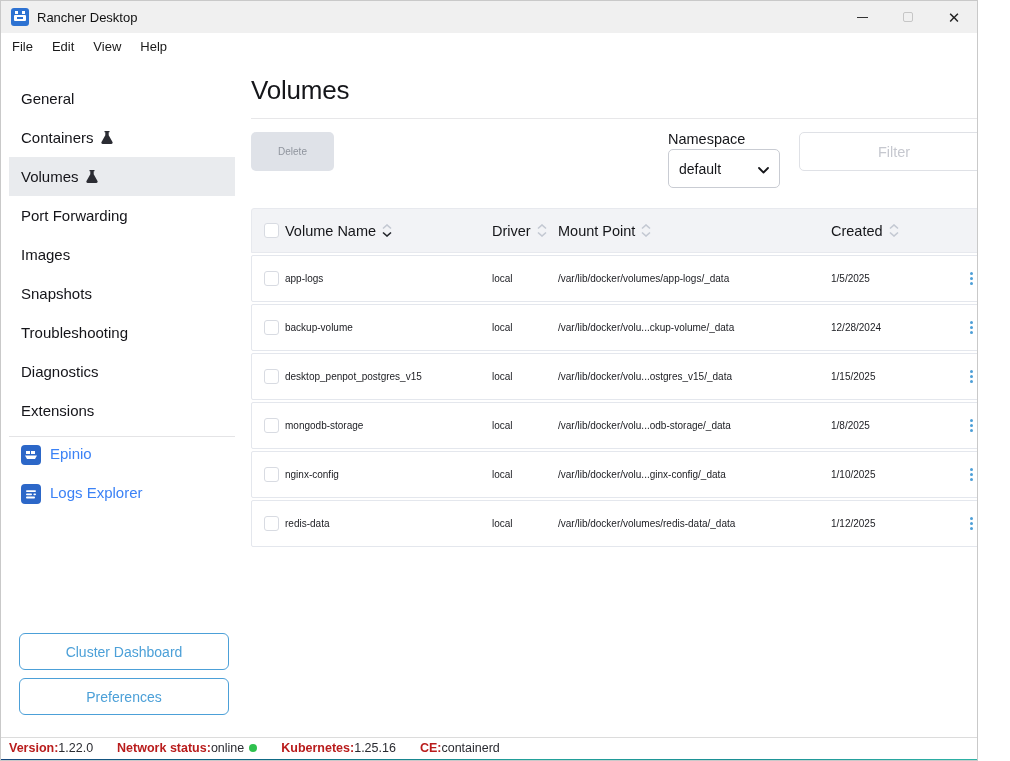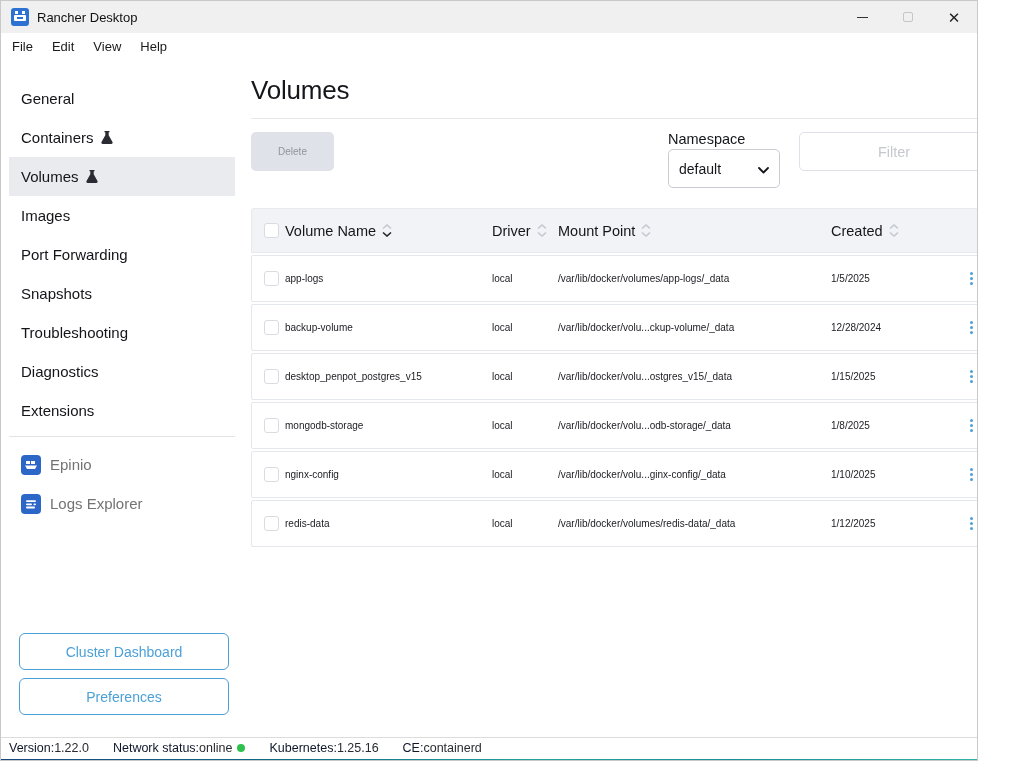--- a/index.html
+++ b/index.html
@@ -26,30 +26,30 @@
   .menu-item { font-size:13px; color:#1a1a1a; margin-right:13px; padding:2px 3px; }
 
   
   .sidebar { position:absolute; top:58px; left:8px; width:233px; height:678px; background:#fff; border-right:1px solid #e4e4e6; }
   .nav { padding-top:20px; }
   .nav-item { height:39px; display:flex; align-items:center; padding-left:12px; font-size:15px; color:#141419; }
   .nav-item.selected { background:#e9ebee; }
   .flask { margin-left:7px; display:inline-flex; }
   .sidebar-divider { border-top:1px solid #e4e4e6; margin-top:6px; }
   .ext-list { padding-top:8px; }
-  .ext-item { height:39px; display:flex; align-items:center; padding-left:12px; font-size:15px; color:#737373; }
+  .ext-item { height:39px; display:flex; padding-left:12px; font-size:15px; color:#3b82f6; }
   .ext-icon { width:20px; height:20px; border-radius:4px; background:#2c67c8; margin-right:9px; display:flex; align-items:center; justify-content:center; flex:0 0 auto; }
   .side-btn { position:absolute; left:10px; width:210px; height:37px; background:#fff; border:1px solid #4ca0d8; border-radius:6px; color:#4ca0d8; font-size:14px; display:flex; align-items:center; justify-content:center; font-family:"Liberation Sans", sans-serif; }
   .side-btn.dashboard { top:574px; }
   .side-btn.prefs { top:619px; }
 
   
   .statusbar { position:absolute; top:736px; left:0; width:100%; height:21px; background:#fff; border-top:1px solid #dcdcdc; display:flex; align-items:center; padding-left:8px; font-size:12.5px; }
   .status-group { display:flex; align-items:center; margin-right:24px; }
-  .status-group b { font-weight:400; color:#0f172a; }
+  .status-group b { font-weight:700; color:#b91c1c; }
   .status-group span { color:#2a2b31; }
   .dot-online { width:8px; height:8px; border-radius:50%; background:#2fc14e; margin-left:5px; }
   .bottom-strip { position:absolute; top:758px; left:0; width:100%; height:3px;
     background:linear-gradient(90deg,#16467d 0%,#0f6d86 30%,#23a39b 55%,#1b8f95 75%,#2fb3a6 100%); }
 
   
   .content { position:absolute; top:58px; left:234px; width:776px; height:678px; background:#fff; }
   .page-title { position:absolute; top:16px; left:16px; font-size:26px; font-weight:500; color:#15161a; letter-spacing:-0.2px; }
   .title-rule { position:absolute; top:59px; left:16px; width:738px; border-top:1px solid #e7e7e9; }
 
@@ -123,24 +123,24 @@
       </div>
       <div class="nav-item selected">
         <span>Volumes</span>
         <span class="flask">
           <svg width="12" height="13" viewBox="0 0 12 13">
               <path fill="#2b2c33" d="M3.5 0h5v1.2h-.8v3l3.8 6.8c.5.9-.1 2-1.2 2H1.7c-1.1 0-1.7-1.1-1.2-2l3.8-6.8v-3h-.8z"></path>
             </svg>
         </span>
       </div>
       <div class="nav-item">
+          <span>Port Forwarding</span>
+        </div>
+      <div class="nav-item">
           <span>Images</span>
-        </div>
-      <div class="nav-item">
-          <span>Port Forwarding</span>
         </div>
       <div class="nav-item">
           <span>Snapshots</span>
         </div>
       <div class="nav-item">
           <span>Troubleshooting</span>
         </div>
       <div class="nav-item">
           <span>Diagnostics</span>
         </div>

